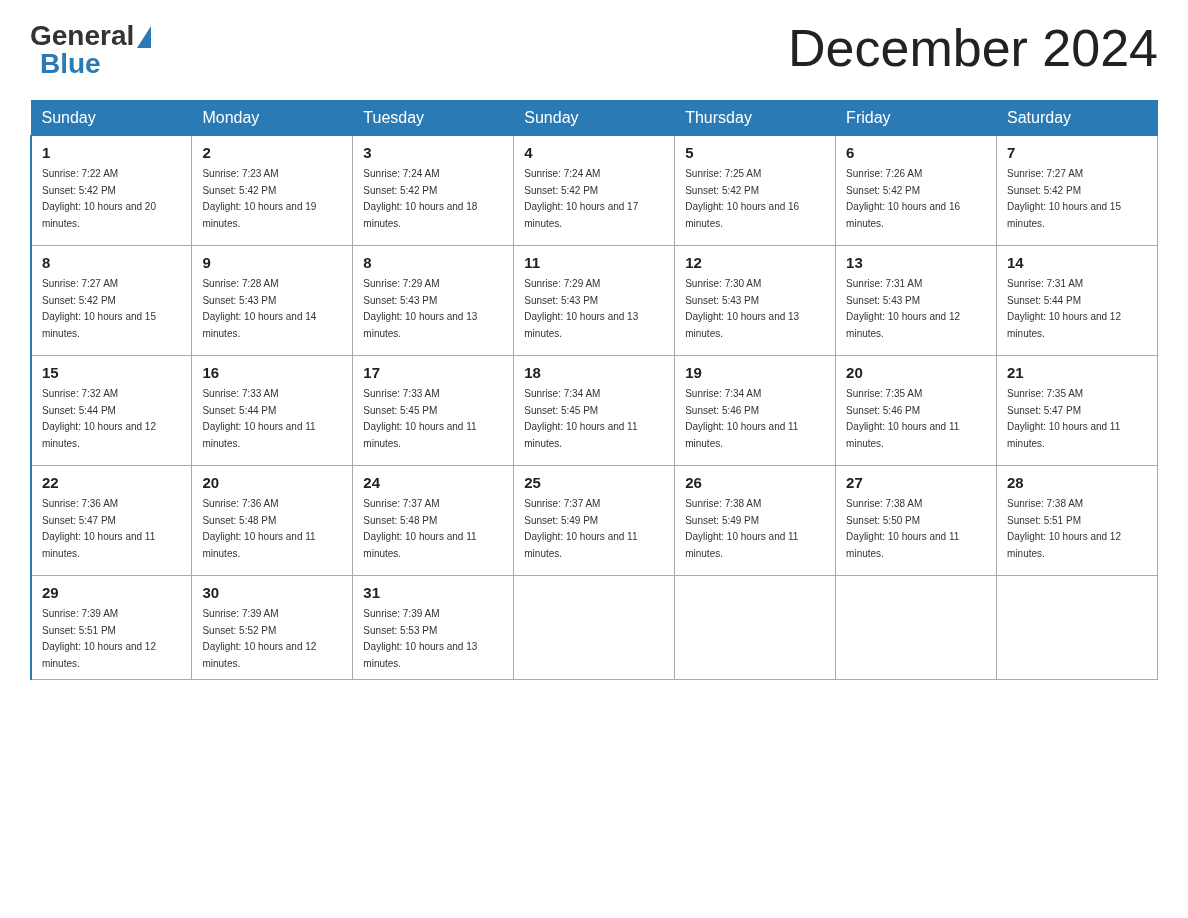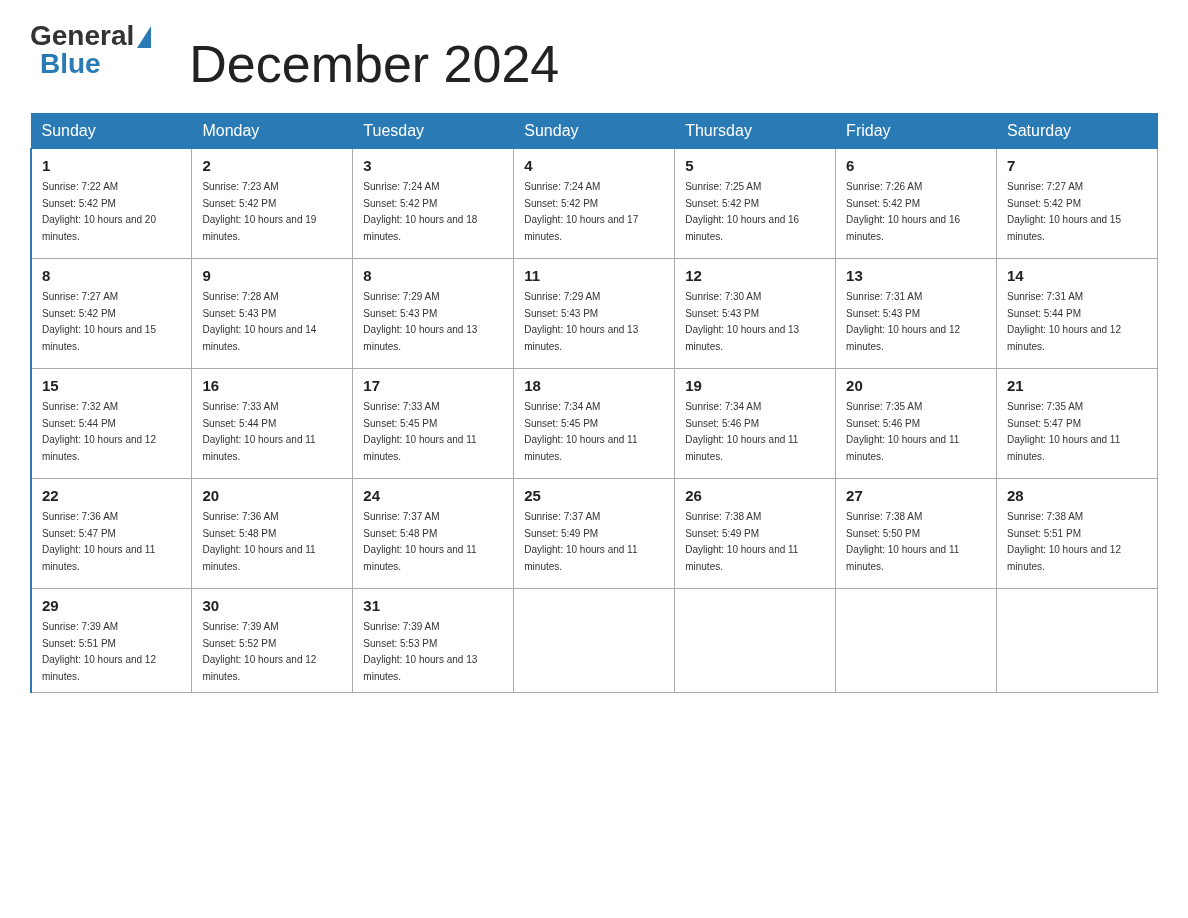--- a/index.html
+++ b/index.html
@@ -5,21 +5,21 @@
     * { margin: 0; padding: 0; box-sizing: border-box; }
     body {
       font-family: Arial, sans-serif;
       background: #fff;
       width: 1188px;
       min-height: 918px;
       padding: 20px 30px;
     }
     .header {
       display: flex;
-      justify-content: flex-start;
+      justify-content: space-between;
       align-items: flex-start;
       margin-bottom: 20px;
       gap: 38px;
     }
     .logo {
       display: flex;
       flex-direction: column;
       align-items: flex-start;
     }
     .logo-top {
@@ -41,21 +41,20 @@
     }
     .logo-blue {
       color: #2a7ab5;
       font-size: 28px;
       font-weight: bold;
       margin-top: -4px;
       margin-left: 10px;
     }
     .title-block {
       text-align: right;
-      margin-top: 16px;
     }
     .month-title {
       font-size: 52px;
       font-weight: 300;
       color: #222;
       line-height: 1.1;
     }
     .location {
       font-size: 20px;
       color: #444;

